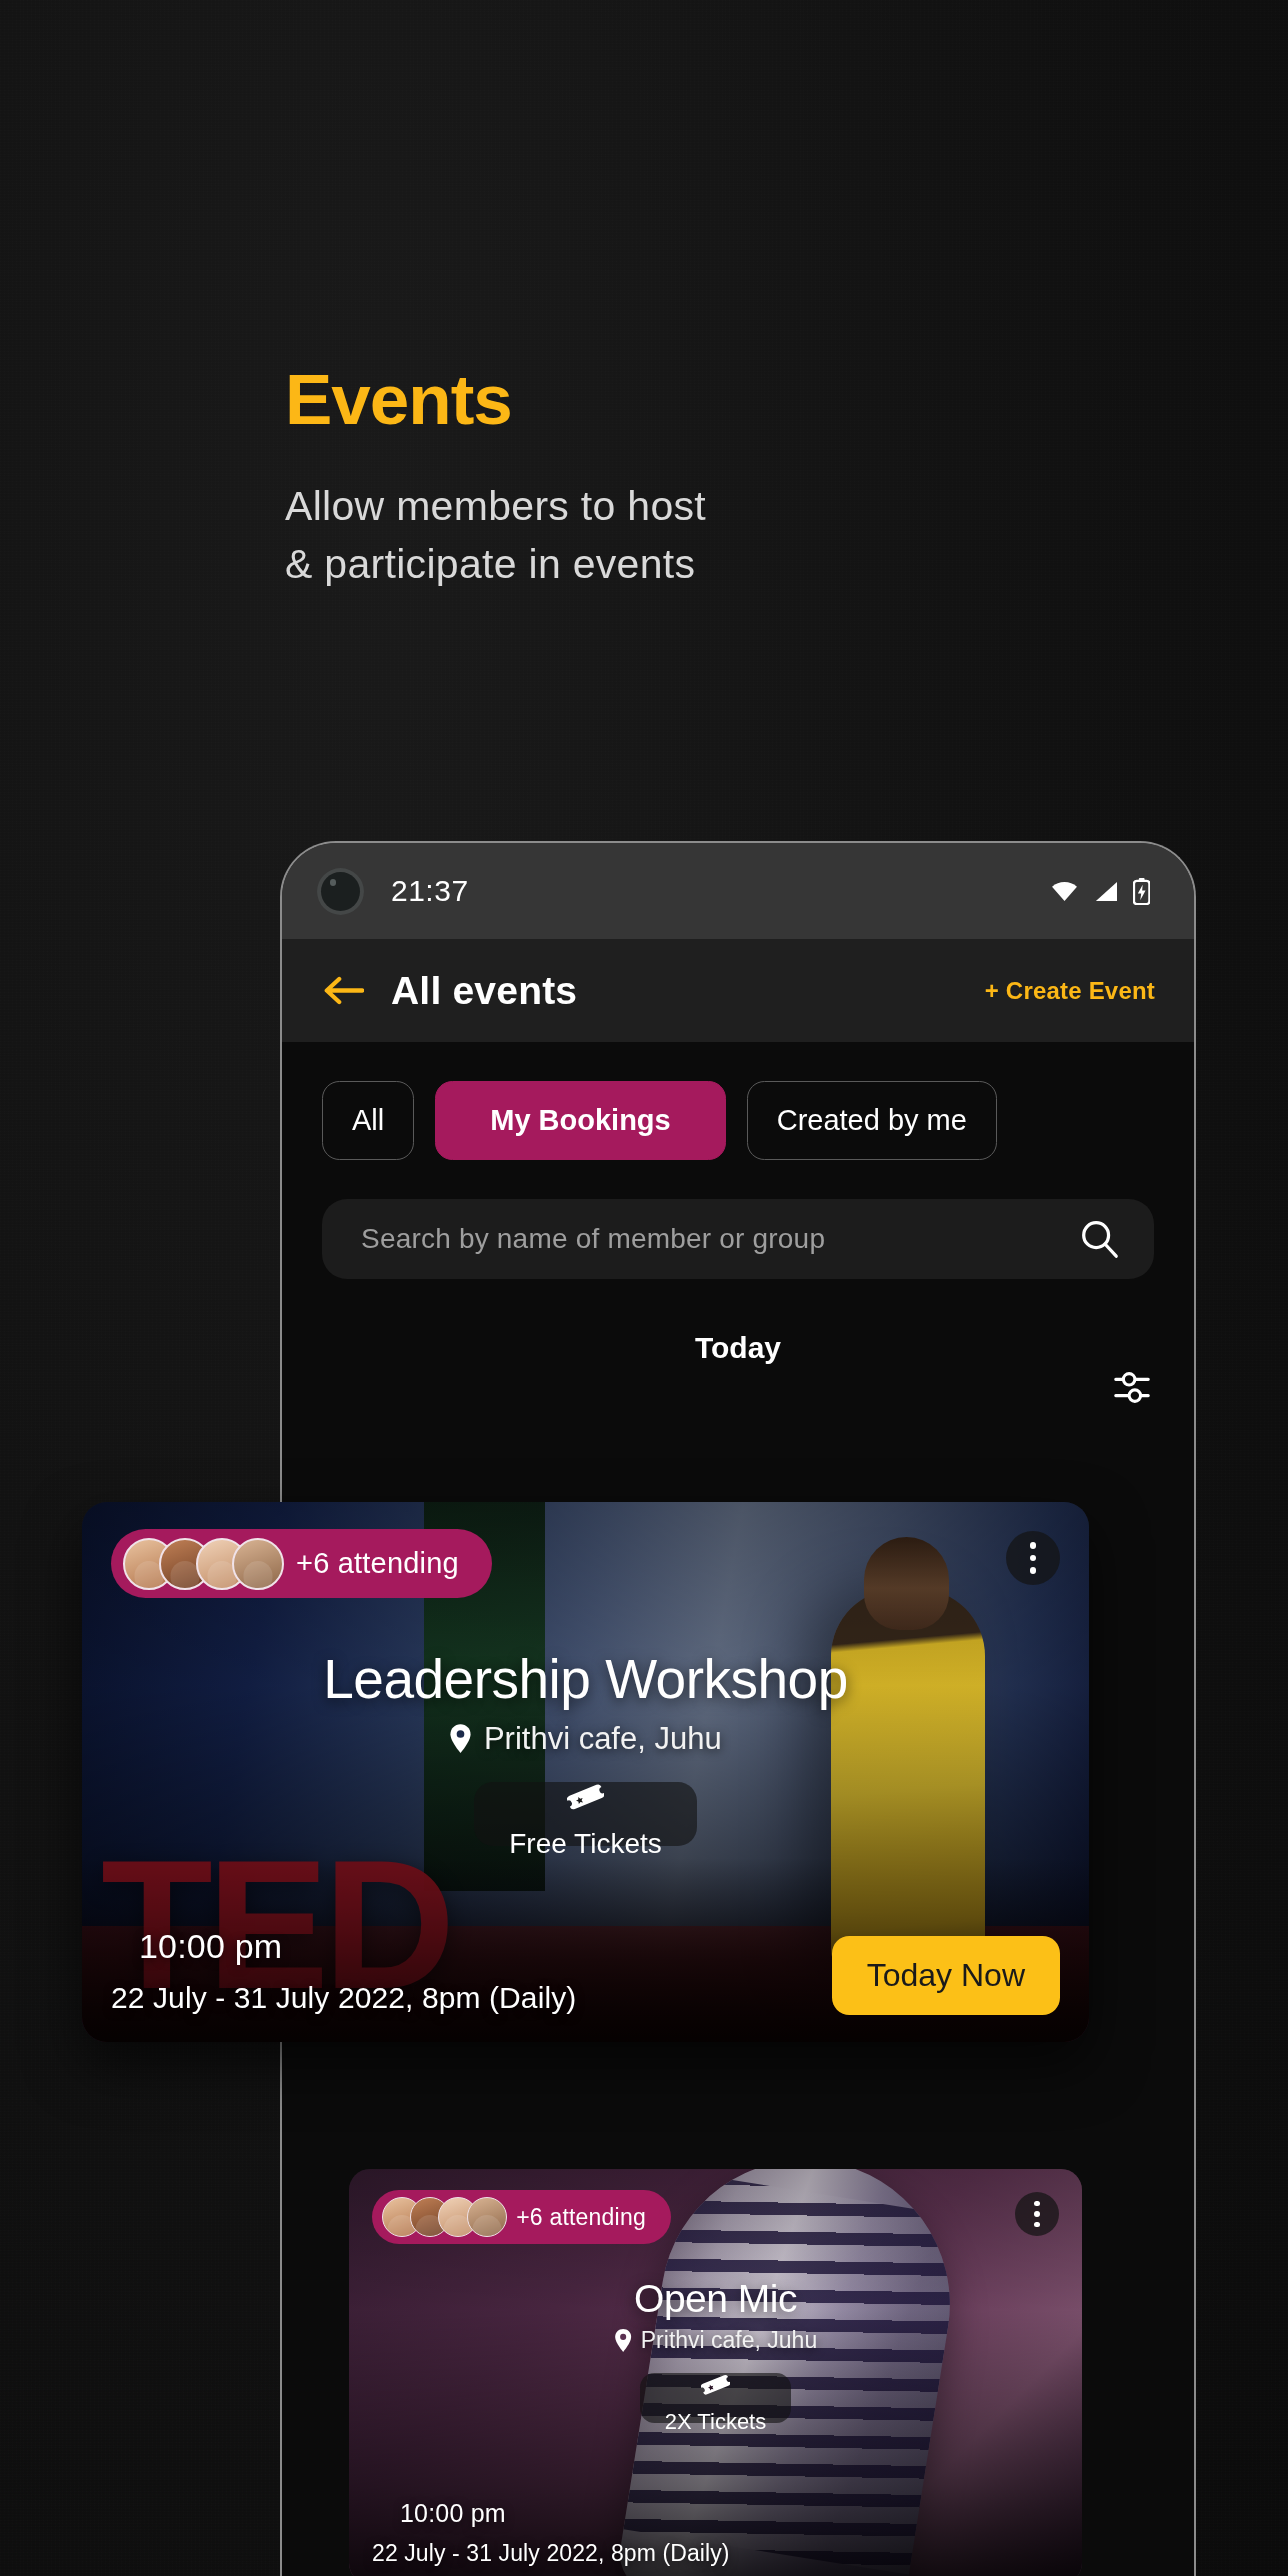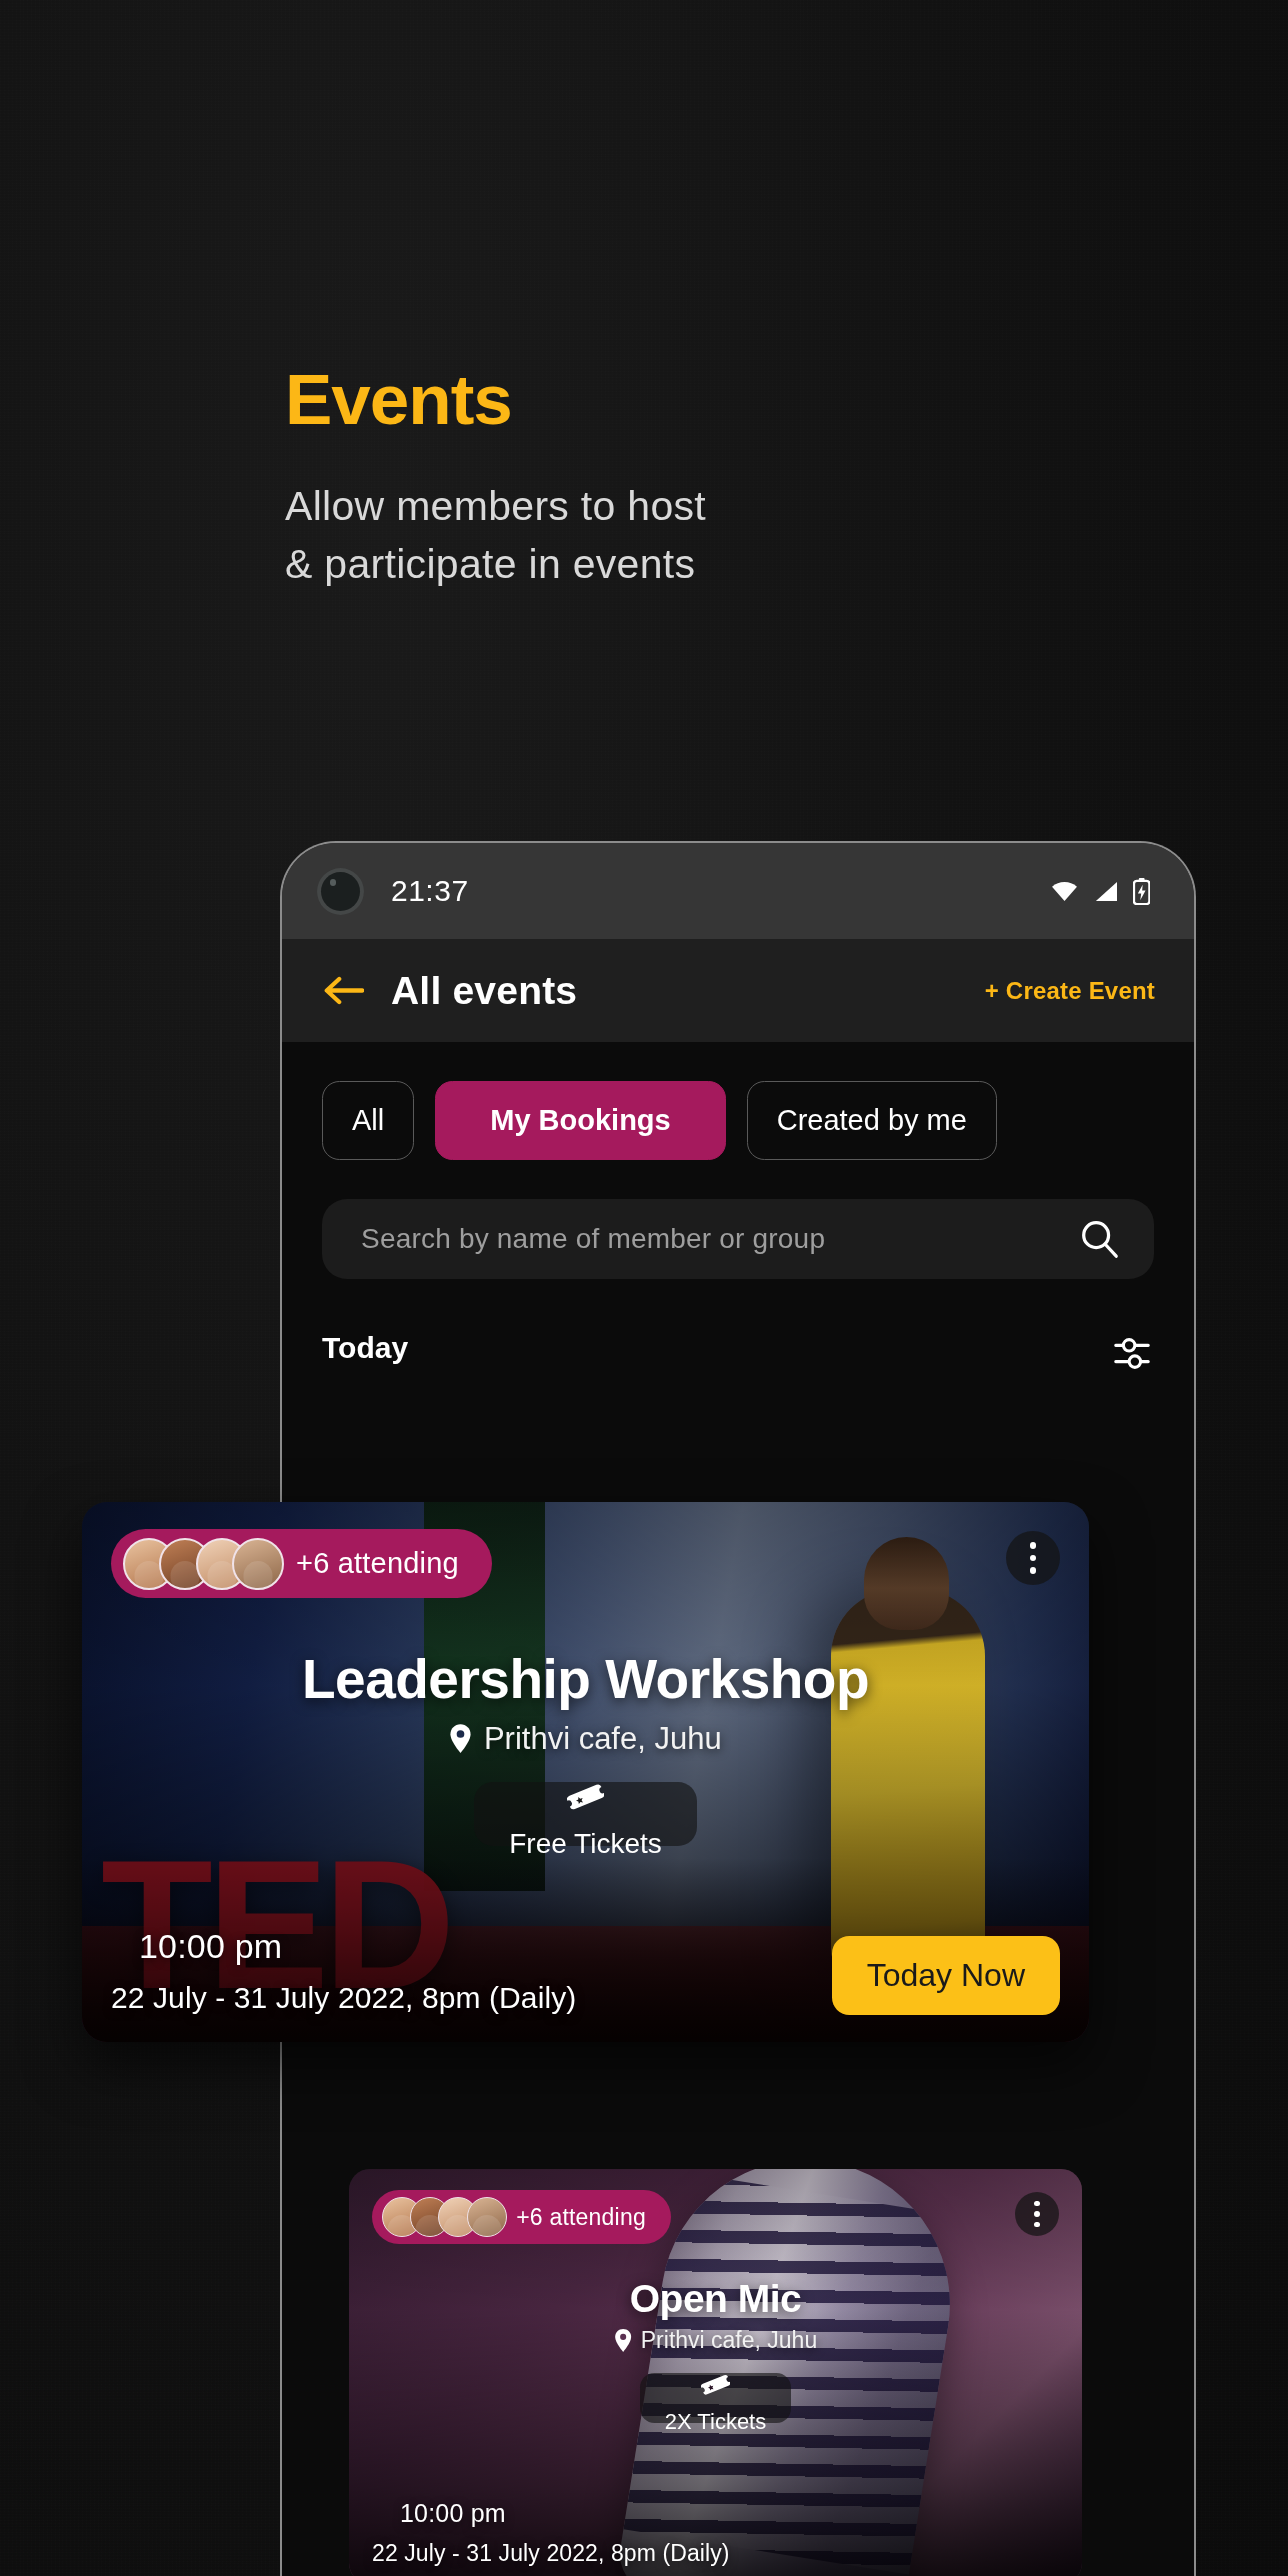--- a/index.html
+++ b/index.html
@@ -184,22 +184,23 @@
   .search-placeholder {
     font-size: 28px;
     color: #9e9e9e;
     letter-spacing: 0.2px;
   }
   .search-icon { margin-left: auto; line-height: 0; }
 
   
   .section-head {
     display: flex;
-    align-items: flex-start;
+    align-items: center;
     padding: 52px 40px 0 40px;
+    flex-direction: column;
   }
   .section-title {
     font-size: 30px;
     font-weight: 700;
     color: #ffffff;
   }
   .filter-icon { margin-left: auto; line-height: 0; }
 
   
   .card {
@@ -328,21 +329,21 @@
   .kebab i { width:6.7px; height:6.7px; border-radius:50%; background:#fff; display:block; }
 
   .card-center {
     position: absolute;
     left: 0; right: 0;
     top: 145px;
     text-align: center;
   }
   .event-title {
     font-size: 55px;
-    font-weight: 700;
+    font-weight: 400;
     color: #fff;
     letter-spacing: -0.5px;
     text-shadow: 0 2.9px 13.5px rgba(0,0,0,.7);
   }
   .event-venue {
     margin-top: 9.6px;
     font-size: 31px;
     color: #f2f2f2;
     display: flex;
     align-items: center;

